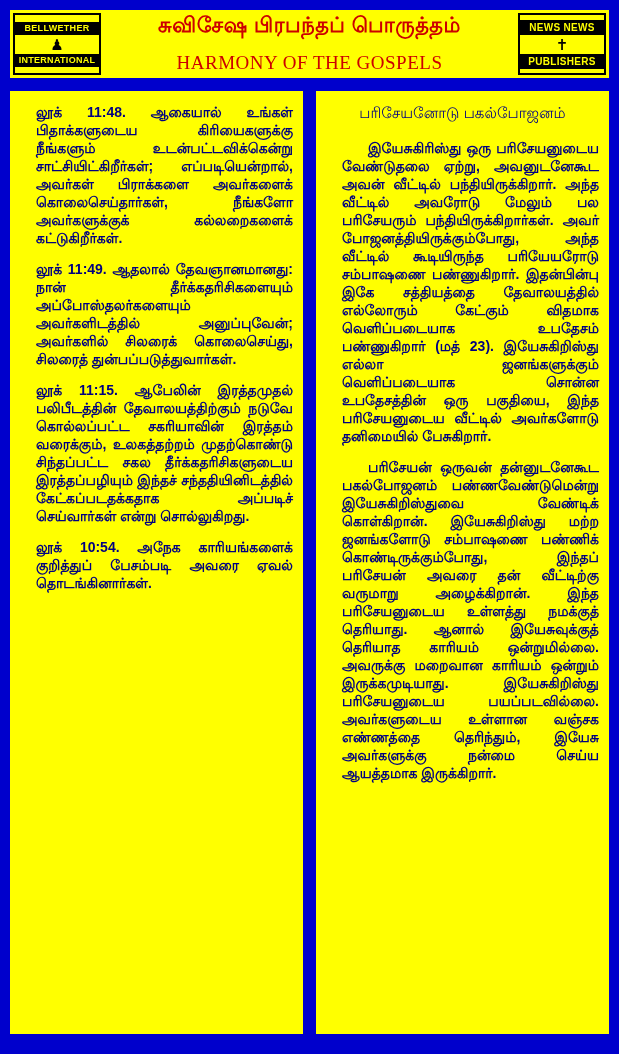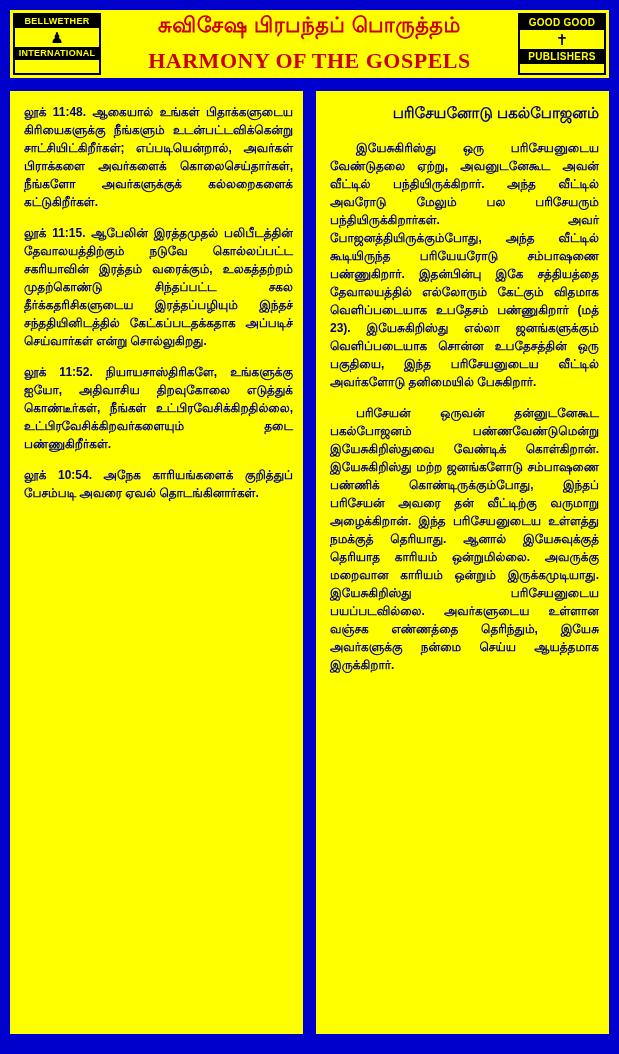--- a/index.html
+++ b/index.html
@@ -35,20 +35,21 @@
   .logo-left, .logo-right {
     width: 88px;
     flex: 0 0 88px;
     background: #ffff00;
     border: 2px solid #000000;
     box-sizing: border-box;
     margin: 3px;
     display: flex;
     flex-direction: column;
     align-items: center;
+    justify-content: center;
     overflow: hidden;
   }
   .logo-band {
     width: 100%;
     background: #000000;
     color: #ffff00;
     font-size: 9px;
     font-weight: bold;
     text-align: center;
     letter-spacing: 0.3px;
@@ -68,37 +69,37 @@
   }
   .logo-right .logo-band {
     font-size: 10px;
     padding: 2px 0;
   }
   .header-titles {
     flex: 1 1 auto;
     display: flex;
     flex-direction: column;
     align-items: center;
-    justify-content: flex-start;
+    justify-content: space-between;
     text-align: center;
     padding: 2px 4px;
   }
   .title-ta {
     color: #cc0000;
     font-size: 21px;
     font-weight: bold;
     line-height: 26px;
     letter-spacing: 0.5px;
     white-space: nowrap;
   }
   .title-en {
     color: #cc0000;
     font-family: "Liberation Serif", serif;
-    font-size: 22px;
-    font-weight: bold;
+    font-size: 19px;
+    font-weight: normal;
     line-height: 26px;
     letter-spacing: 0.5px;
     margin-top: 10px;
     white-space: nowrap;
   }
   
   .columns {
     margin-top: 9px;
     display: flex;
     gap: 9px;
@@ -110,35 +111,35 @@
     border: 2px solid #0000cc;
     box-sizing: border-box;
     padding: 12px 10px 10px 10px;
     width: 297px;
     overflow: hidden;
   }
   .col-left { }
   .col-right { }
   .para {
     color: #000080;
-    font-size: 12px;
+    font-size: 14px;
     line-height: 18px;
     text-align: justify;
-    margin: 0 0 13px 4px;
+    margin: 0 0 13px 16px;
     font-weight: bold;
   }
   .para:last-child { margin-bottom: 0; }
   .para.indent { text-indent: 26px; }
   .section-head {
     color: #000080;
     font-size: 15px;
-    font-weight: bold;
+    font-weight: normal;
     line-height: 20px;
     margin: 0 0 16px 0;
-    text-align: right;
+    text-align: center;
   }
 </style>
 </head>
 <body>
 
 <div class="page">
 
   <div class="header">
 
     <div class="logo-left">
@@ -148,35 +149,35 @@
       </div>
       <div class="logo-band">INTERNATIONAL</div>
     </div>
 
     <div class="header-titles">
       <div class="title-ta">சுவிசேஷ பிரபந்தப் பொருத்தம்</div>
       <div class="title-en">HARMONY OF THE GOSPELS</div>
     </div>
 
     <div class="logo-right">
-      <div class="logo-band">GOOD GOOD</div>
+      <div class="logo-band">NEWS NEWS</div>
       <div class="logo-mid">
         <span class="logo-emblem">✝</span>
       </div>
       <div class="logo-band">PUBLISHERS</div>
     </div>
 
   </div>
 
   <div class="columns">
 
     <div class="col col-left">
       <p class="para">லூக் 11:48. ஆகையால் உங்கள் பிதாக்களுடைய கிரியைகளுக்கு நீங்களும் உடன்பட்டவிக்கென்று சாட்சியிட்கிறீர்கள்; எப்படியென்றால், அவர்கள் பிராக்களை அவர்களைக் கொலைசெய்தார்கள், நீங்களோ அவர்களுக்குக் கல்லறைகளைக் கட்டுகிறீர்கள்.</p>
+      <p class="para">லூக் 11:49. ஆதலால் தேவஞானமானது: நான் தீர்க்கதரிசிகளையும் அப்போஸ்தலர்களையும் அவர்களிடத்தில் அனுப்புவேன்; அவர்களில் சிலரைக் கொலைசெய்து, சிலரைத் துன்பப்படுத்துவார்கள்.</p>
       <p class="para">லூக் 11:15. ஆபேலின் இரத்தமுதல் பலிபீடத்தின் தேவாலயத்திற்கும் நடுவே கொல்லப்பட்ட சகரியாவின் இரத்தம் வரைக்கும், உலகத்த௄ற்றம் முதற்கொண்டு சிந்தப்பட்ட சகல தீர்க்கதரிசிகளுடைய இரத்தப்பழியும் இந்தச் சந்ததியினிடத்தில் கேட்கப்படதக்கதாக அப்படிச் செய்வார்கள் என்று சொல்லுகிறது.</p>
-      <p class="para">லூக் 11:52. நியாயசாஸ்திரிகளே, உங்களுக்கு ஐயோ, அதிவாசிய திறவுகோலை எடுத்துக் கொண்டீர்கள், நீங்கள் உட்பிரவேசிக்கிறதில்லை, உட்பிரவேசிக்கிறவர்களையும் தடை பண்ணுகிறீர்கள்.</p>
       <p class="para">லூக் 10:54. அநேக காரியங்களைக் குறித்துப் பேசம்படி அவரை ஏவல் தொடங்கினார்கள்.</p>
     </div>
 
     <div class="col col-right">
       <div class="section-head">பரிசேயனோடு பகல்போஜனம்</div>
       <p class="para indent">இயேசுகிரிஸ்து ஒரு பரிசேயனுடைய வேண்டுதலை ஏற்று, அவனுடனேகூட அவன் வீட்டில் பந்தியிருக்கிறார். அந்த வீட்டில் அவரோடு மேலும் பல பரிசேயரும் பந்தியிருக்கிறார்கள். அவர் போஜனத்தியிருக்கும்போது, அந்த வீட்டில் கூடியிருந்த பரியேயரோடு சம்பாஷணை பண்ணுகிறார். இதன்பின்பு இகே சத்தியத்தை தேவாலயத்தில் எல்லோரும் கேட்கும் விதமாக வெளிப்படையாக உபதேசம் பண்ணுகிறார் (மத் 23). இயேசுகிறிஸ்து எல்லா ஜனங்களுக்கும் வெளிப்படையாக சொன்ன உபதேசத்தின் ஒரு பகுதியை, இந்த பரிசேயனுடைய வீட்டில் அவர்களோடு தனிமையில் பேசுகிறார்.</p>
       <p class="para indent">பரிசேயன் ஒருவன் தன்னுடனேகூட பகல்போஜனம் பண்ணவேண்டுமென்று இயேசுகிறிஸ்துவை வேண்டிக் கொள்கிறான். இயேசுகிறிஸ்து மற்ற ஜனங்களோடு சம்பாஷணை பண்ணிக் கொண்டிருக்கும்போது, இந்தப் பரிசேயன் அவரை தன் வீட்டிற்கு வருமாறு அழைக்கிறான். இந்த பரிசேயனுடைய உள்ளத்து நமக்குத் தெரியாது. ஆனால் இயேசுவுக்குத் தெரியாத காரியம் ஒன்றுமில்லை. அவருக்கு மறைவான காரியம் ஒன்றும் இருக்கமுடியாது. இயேசுகிறிஸ்து பரிசேயனுடைய பயப்படவில்லை. அவர்களுடைய உள்ளான வஞ்சக எண்ணத்தை தெரிந்தும், இயேசு அவர்களுக்கு நன்மை செய்ய ஆயத்தமாக இருக்கிறார்.</p>
     </div>
 
   </div>

